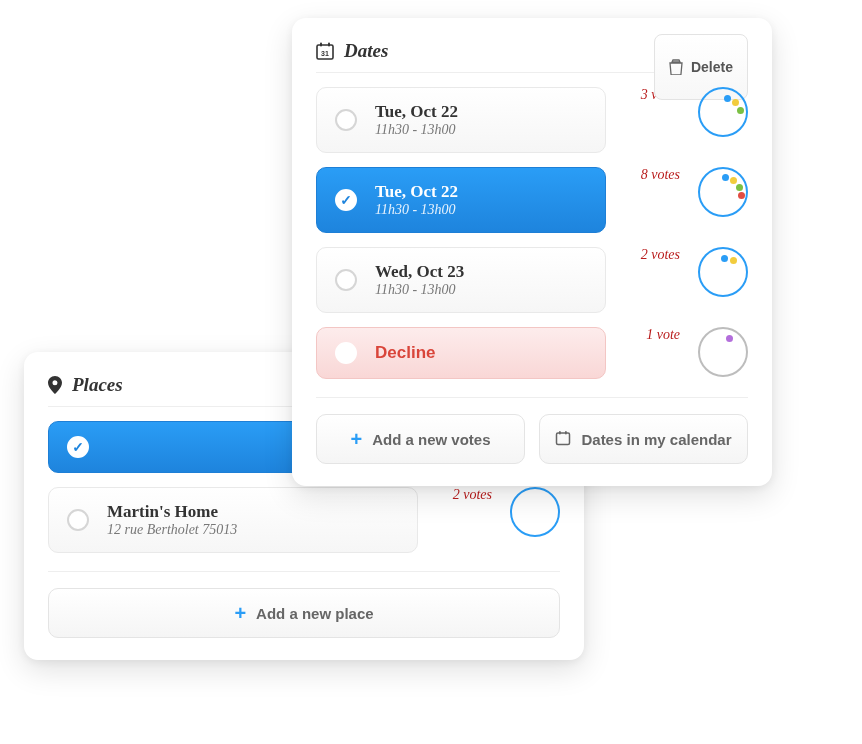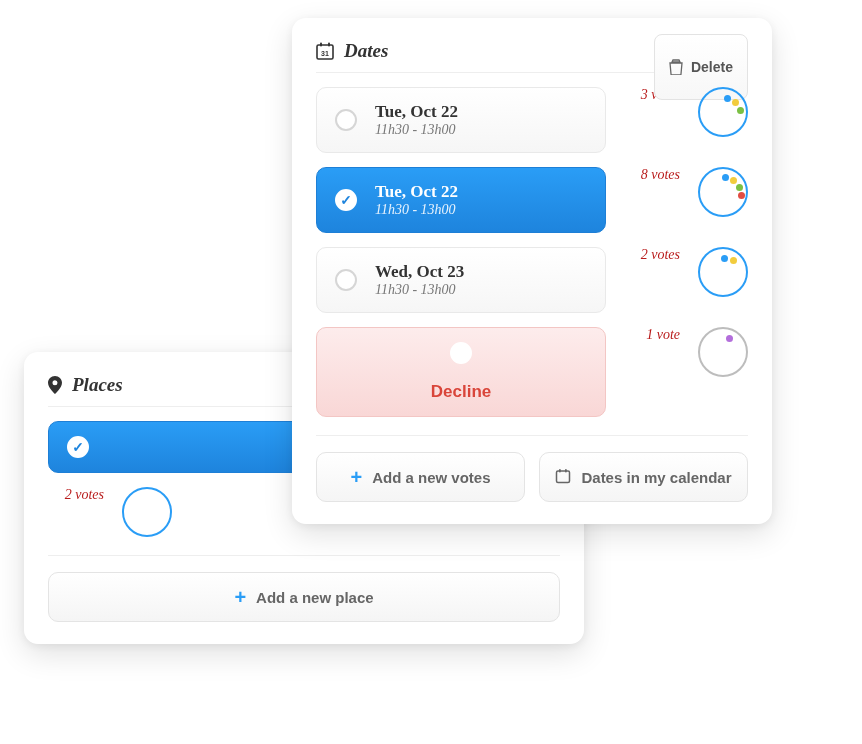--- a/index.html
+++ b/index.html
@@ -74,21 +74,20 @@
     background: linear-gradient(#ffffff,#f6f6f6);
     cursor: pointer;
   }
   .option-card.selected {
     background: linear-gradient(#2a9df6,#1e84dd);
     border-color: #1e7fd6;
   }
   .option-card.decline {
     background: linear-gradient(#fdecec,#f9d7d6);
     border-color: #f3c6c4;
-    flex-direction: column;
   }
 
   .radio {
     width: 22px; height: 22px;
     border-radius: 50%;
     border: 2px solid #d6d6d6;
     background: #fff;
     flex-shrink: 0;
     position: relative;
   }
@@ -192,20 +191,27 @@
     <span class="panel-title">Places</span>
   </div>
 
   <div class="option">
     <div class="option-card selected">
       <span class="radio"></span>
     </div>
   </div>
 
   <div class="option">
+    <div class="option-card">
+      <span class="radio"></span>
+      <div class="option-text">
+        <div class="line1">Martin's Home</div>
+        <div class="line2">12 rue Bertholet 75013</div>
+      </div>
+    </div>
     <span class="votes">2 votes</span>
     <span class="voter-circle blue"></span>
   </div>
 
   <div class="add-place-wrap">
     <div class="footer-btn">
       <span class="plus-icon">+</span>
       <span>Add a new place</span>
     </div>
   </div>

